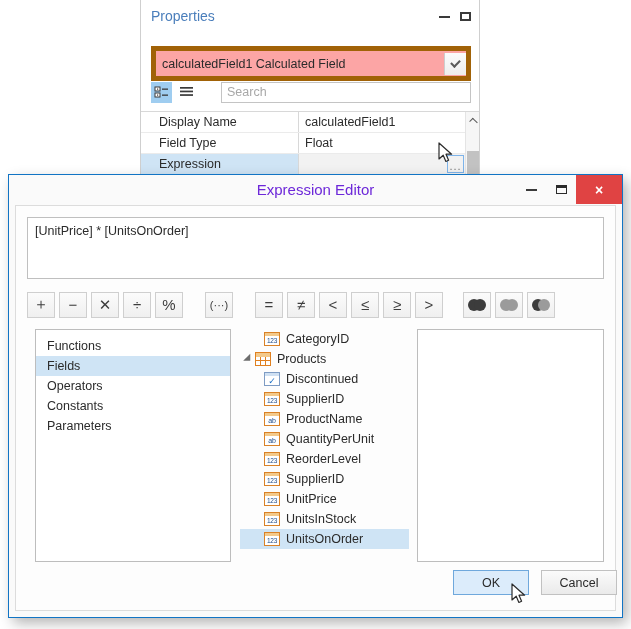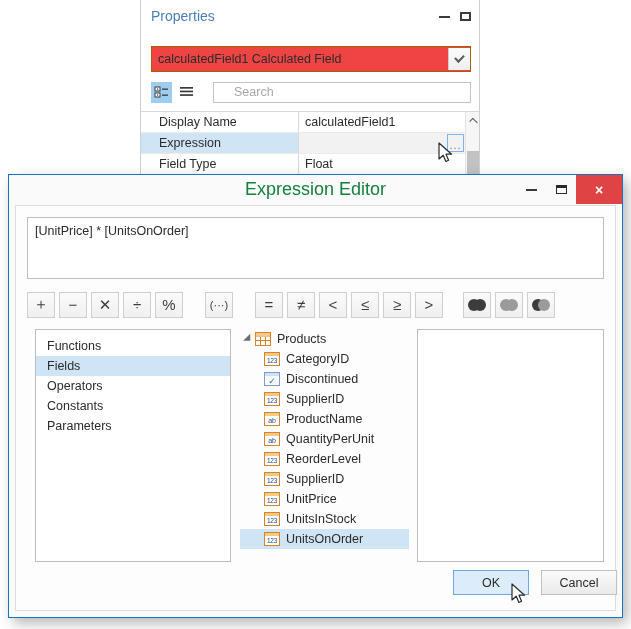--- a/index.html
+++ b/index.html
@@ -59,23 +59,23 @@
     height: 9px;
     border: 2px solid #3a3a3a;
     box-sizing: border-box;
     display: block;
   }
   .props-combo {
     position: absolute;
     left: 10px;
     top: 46px;
     width: 320px;
-    height: 26px;
-    background: #ef4444;
-    border: 1px solid #a16207;
+    height: 35px;
+    background: #fca5a5;
+    border: 5px solid #a16207;
     box-sizing: border-box;
     display: flex;
     align-items: center;
   }
   .props-combo .combo-text {
     font-size: 12.5px;
     color: #2b2b2b;
     padding-left: 6px;
     flex: 1;
     white-space: nowrap;
@@ -115,22 +115,22 @@
   }
   .tb-icon.active { background: #9fcdf0; }
   .props-search {
     flex: 1;
     height: 21px;
     background: #ffffff;
     border: 1px solid #c4c4c4;
     box-sizing: border-box;
     display: flex;
     align-items: center;
-    padding-left: 20px;
-    margin-left: 12px;
+    padding-left: 5px;
+    margin-left: 20px;
   }
   .props-search span {
     font-size: 12.5px;
     color: #a8a8a8;
   }
   .props-grid {
     position: absolute;
     left: 0px;
     top: 111px;
     width: 340px;
@@ -239,22 +239,22 @@
   }
   .ee-titlebar {
     position: relative;
     height: 29px;
     background: #fafafa;
     display: flex;
     align-items: center;
     justify-content: center;
   }
   .ee-title {
-    font-size: 18px;
-    color: #15803d;
+    font-size: 15px;
+    color: #6d28d9;
   }
   .ee-title-btns {
     position: absolute;
     right: 0px;
     top: 0px;
     display: flex;
     height: 29px;
     align-items: stretch;
   }
   .ee-tb-btn {
@@ -555,30 +555,30 @@
       </span>
     </div>
 
     <div class="props-grid">
 
       <div class="pg-row">
         <div class="pg-name">Display Name</div>
         <div class="pg-val">calculatedField1</div>
       </div>
 
+      <div class="pg-row">
+        <div class="pg-name">Field Type</div>
+        <div class="pg-val">Float</div>
+      </div>
+
       <div class="pg-row selected">
         <div class="pg-name">Expression</div>
         <div class="pg-val editing">
           <span class="ellipsis-btn">...</span>
         </div>
-      </div>
-
-      <div class="pg-row">
-        <div class="pg-name">Field Type</div>
-        <div class="pg-val">Float</div>
       </div>
 
       <div class="pg-scroll">
         <div class="up-arrow">
           <span class="caret-up"></span>
         </div>
         <div class="pg-thumb"></div>
       </div>
     </div>
   </div>
@@ -653,34 +653,34 @@
           <div class="cat-item first">Functions</div>
           <div class="cat-item selected">Fields</div>
           <div class="cat-item">Operators</div>
           <div class="cat-item">Constants</div>
           <div class="cat-item">Parameters</div>
         </div>
 
         <div class="panel panel-tree">
           <div class="tree-scroll">
 
+            <div class="tree-node tree-child">
+              <span class="ico ico-num">123</span>
+              <span>CategoryID</span>
+            </div>
+
             <div class="tree-node tree-root">
               <span class="expander">
                 <span class="tri"></span>
               </span>
               <span class="ico ico-table"></span>
               <span>Products</span>
             </div>
 
             <div class="tree-node tree-child">
-              <span class="ico ico-num">123</span>
-              <span>CategoryID</span>
-            </div>
-
-            <div class="tree-node tree-child">
               <span class="ico ico-bool">✓</span>
               <span>Discontinued</span>
             </div>
 
             <div class="tree-node tree-child">
               <span class="ico ico-num">123</span>
               <span>SupplierID</span>
             </div>
 
             <div class="tree-node tree-child">

